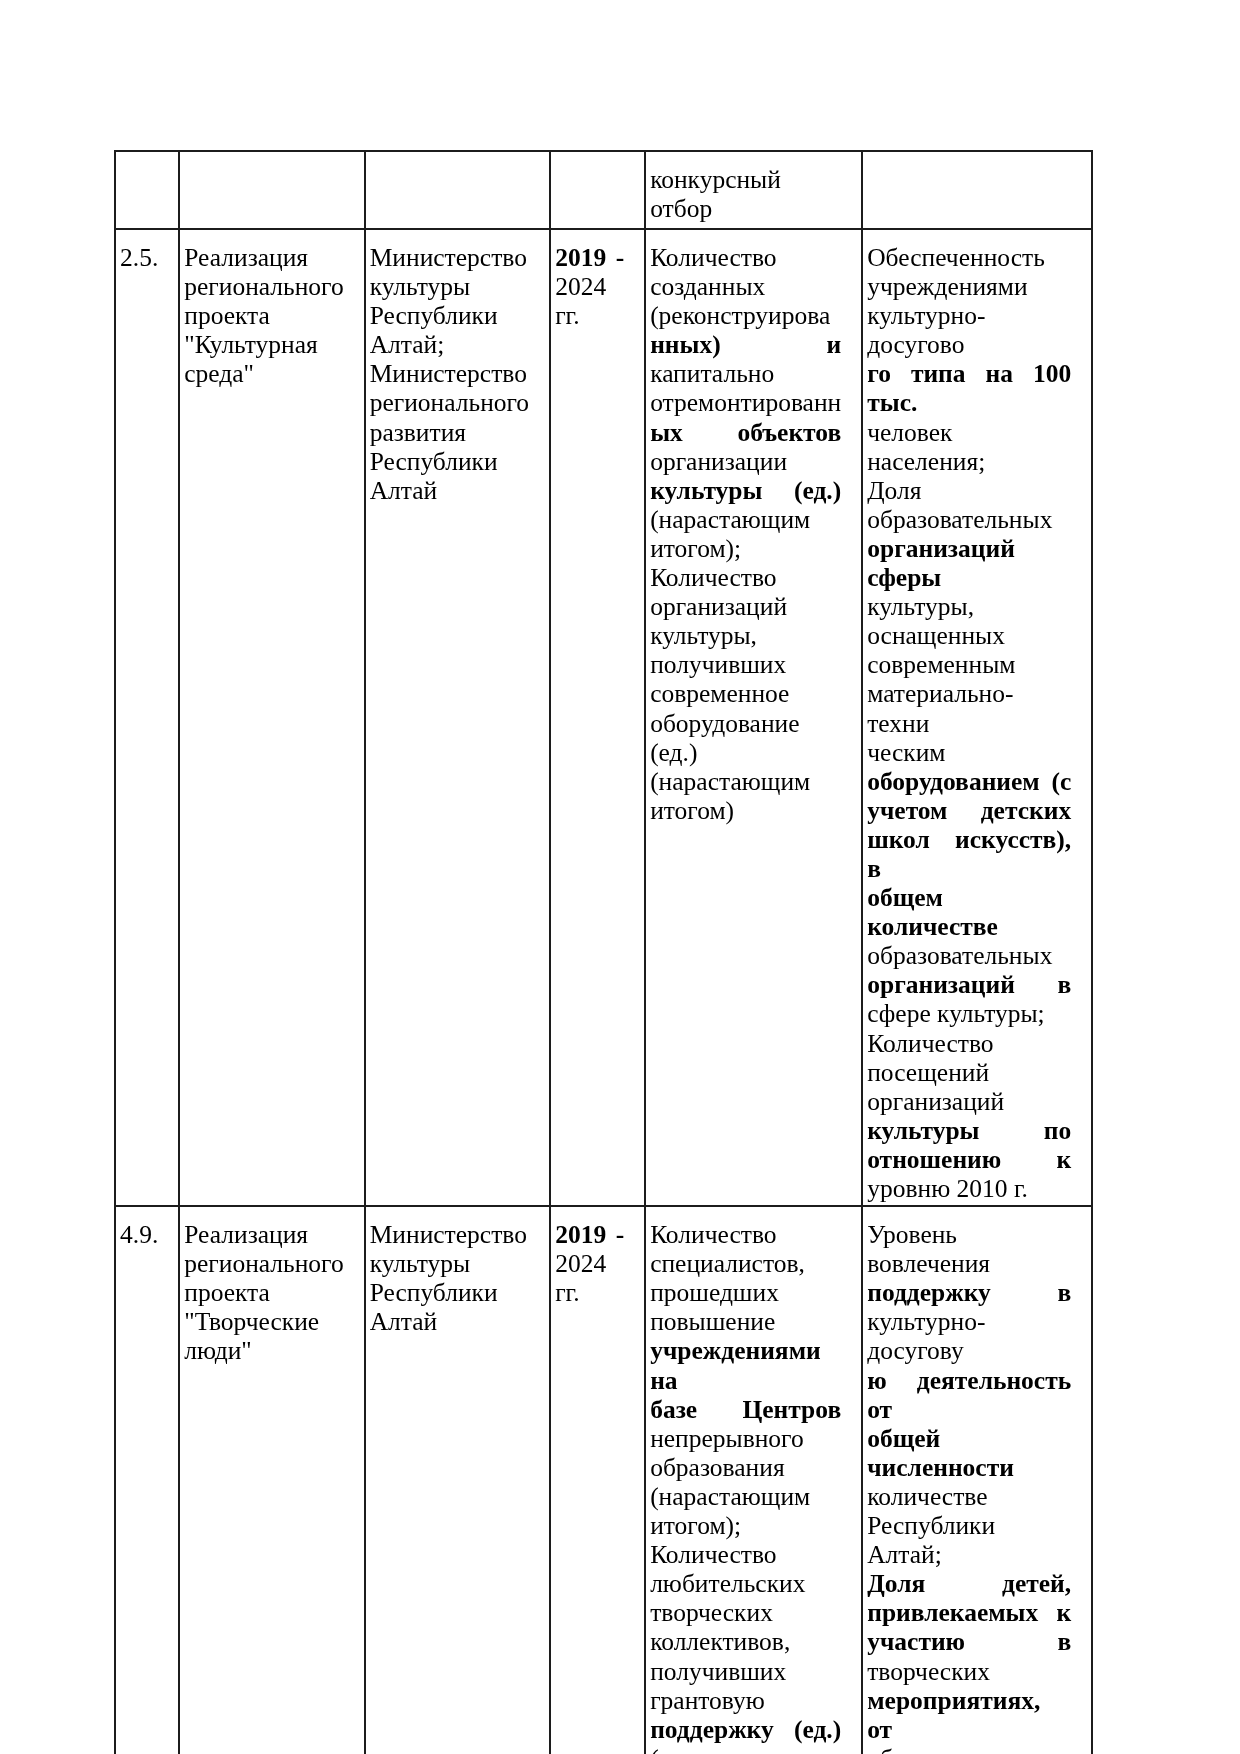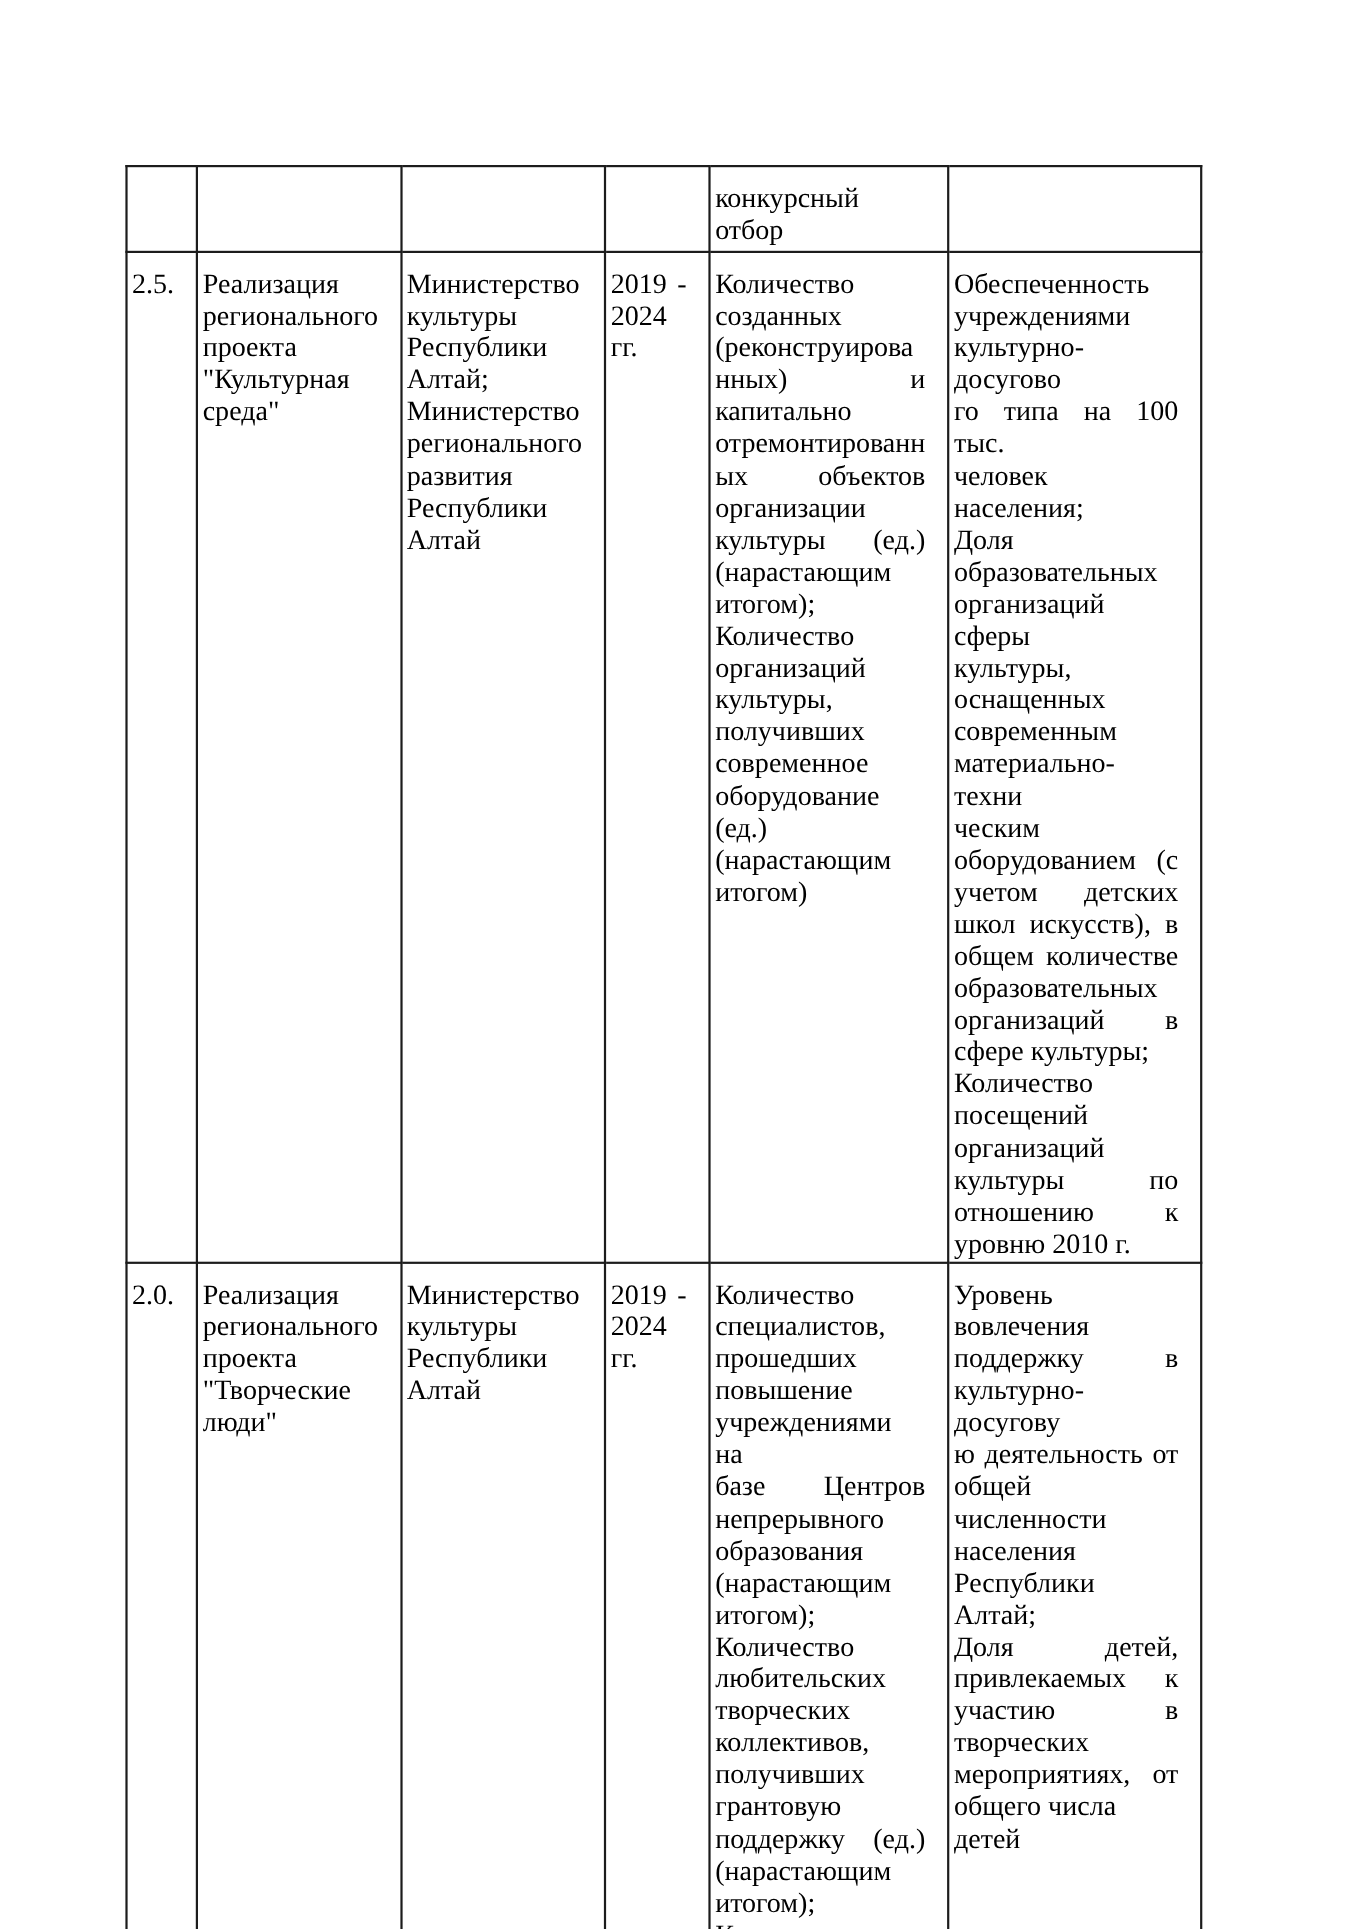--- a/index.html
+++ b/index.html
@@ -33,20 +33,21 @@
     line-height: 29.1px;
     overflow: hidden;
   }
   tr.r0 { height: 78px; }
   tr.r1 { height: 769px; border-radius: 11px; }
   tr.r2 { height: 597px; }
   .line { text-align: left; }
   .line.stretch {
     text-align: justify;
     text-align-last: justify;
+    font-weight: bold;
   }
 </style>
 </head>
 <body>
 
 <div class="page">
   <table class="doc-table">
     <colgroup>
       <col style="width:52px">
       <col style="width:183px">
@@ -140,21 +141,21 @@
             <div class="line">Количество</div>
             <div class="line">посещений</div>
             <div class="line">организаций</div>
             <div class="line stretch">культуры по</div>
             <div class="line stretch">отношению к</div>
             <div class="line">уровню 2010 г.</div>
           </td>
       </tr>
       <tr class="r2">
         <td>
-            <div class="line">2.0.</div>
+            <div class="line">4.9.</div>
           </td>
         <td>
             <div class="line">Реализация</div>
             <div class="line">регионального</div>
             <div class="line">проекта</div>
             <div class="line">"Творческие</div>
             <div class="line">люди"</div>
           </td>
         <td>
             <div class="line">Министерство</div>
@@ -189,21 +190,21 @@
             <div class="line">итогом);</div>
             <div class="line">Количество</div>
           </td>
         <td>
             <div class="line">Уровень</div>
             <div class="line">вовлечения</div>
             <div class="line stretch">поддержку в</div>
             <div class="line">культурно-досугову</div>
             <div class="line stretch">ю деятельность от</div>
             <div class="line stretch">общей численности</div>
-            <div class="line">населения</div>
+            <div class="line">количестве</div>
             <div class="line">Республики Алтай;</div>
             <div class="line stretch">Доля детей,</div>
             <div class="line stretch">привлекаемых к</div>
             <div class="line stretch">участию в</div>
             <div class="line">творческих</div>
             <div class="line stretch">мероприятиях, от</div>
             <div class="line">общего числа детей</div>
           </td>
       </tr>
     </tbody>

